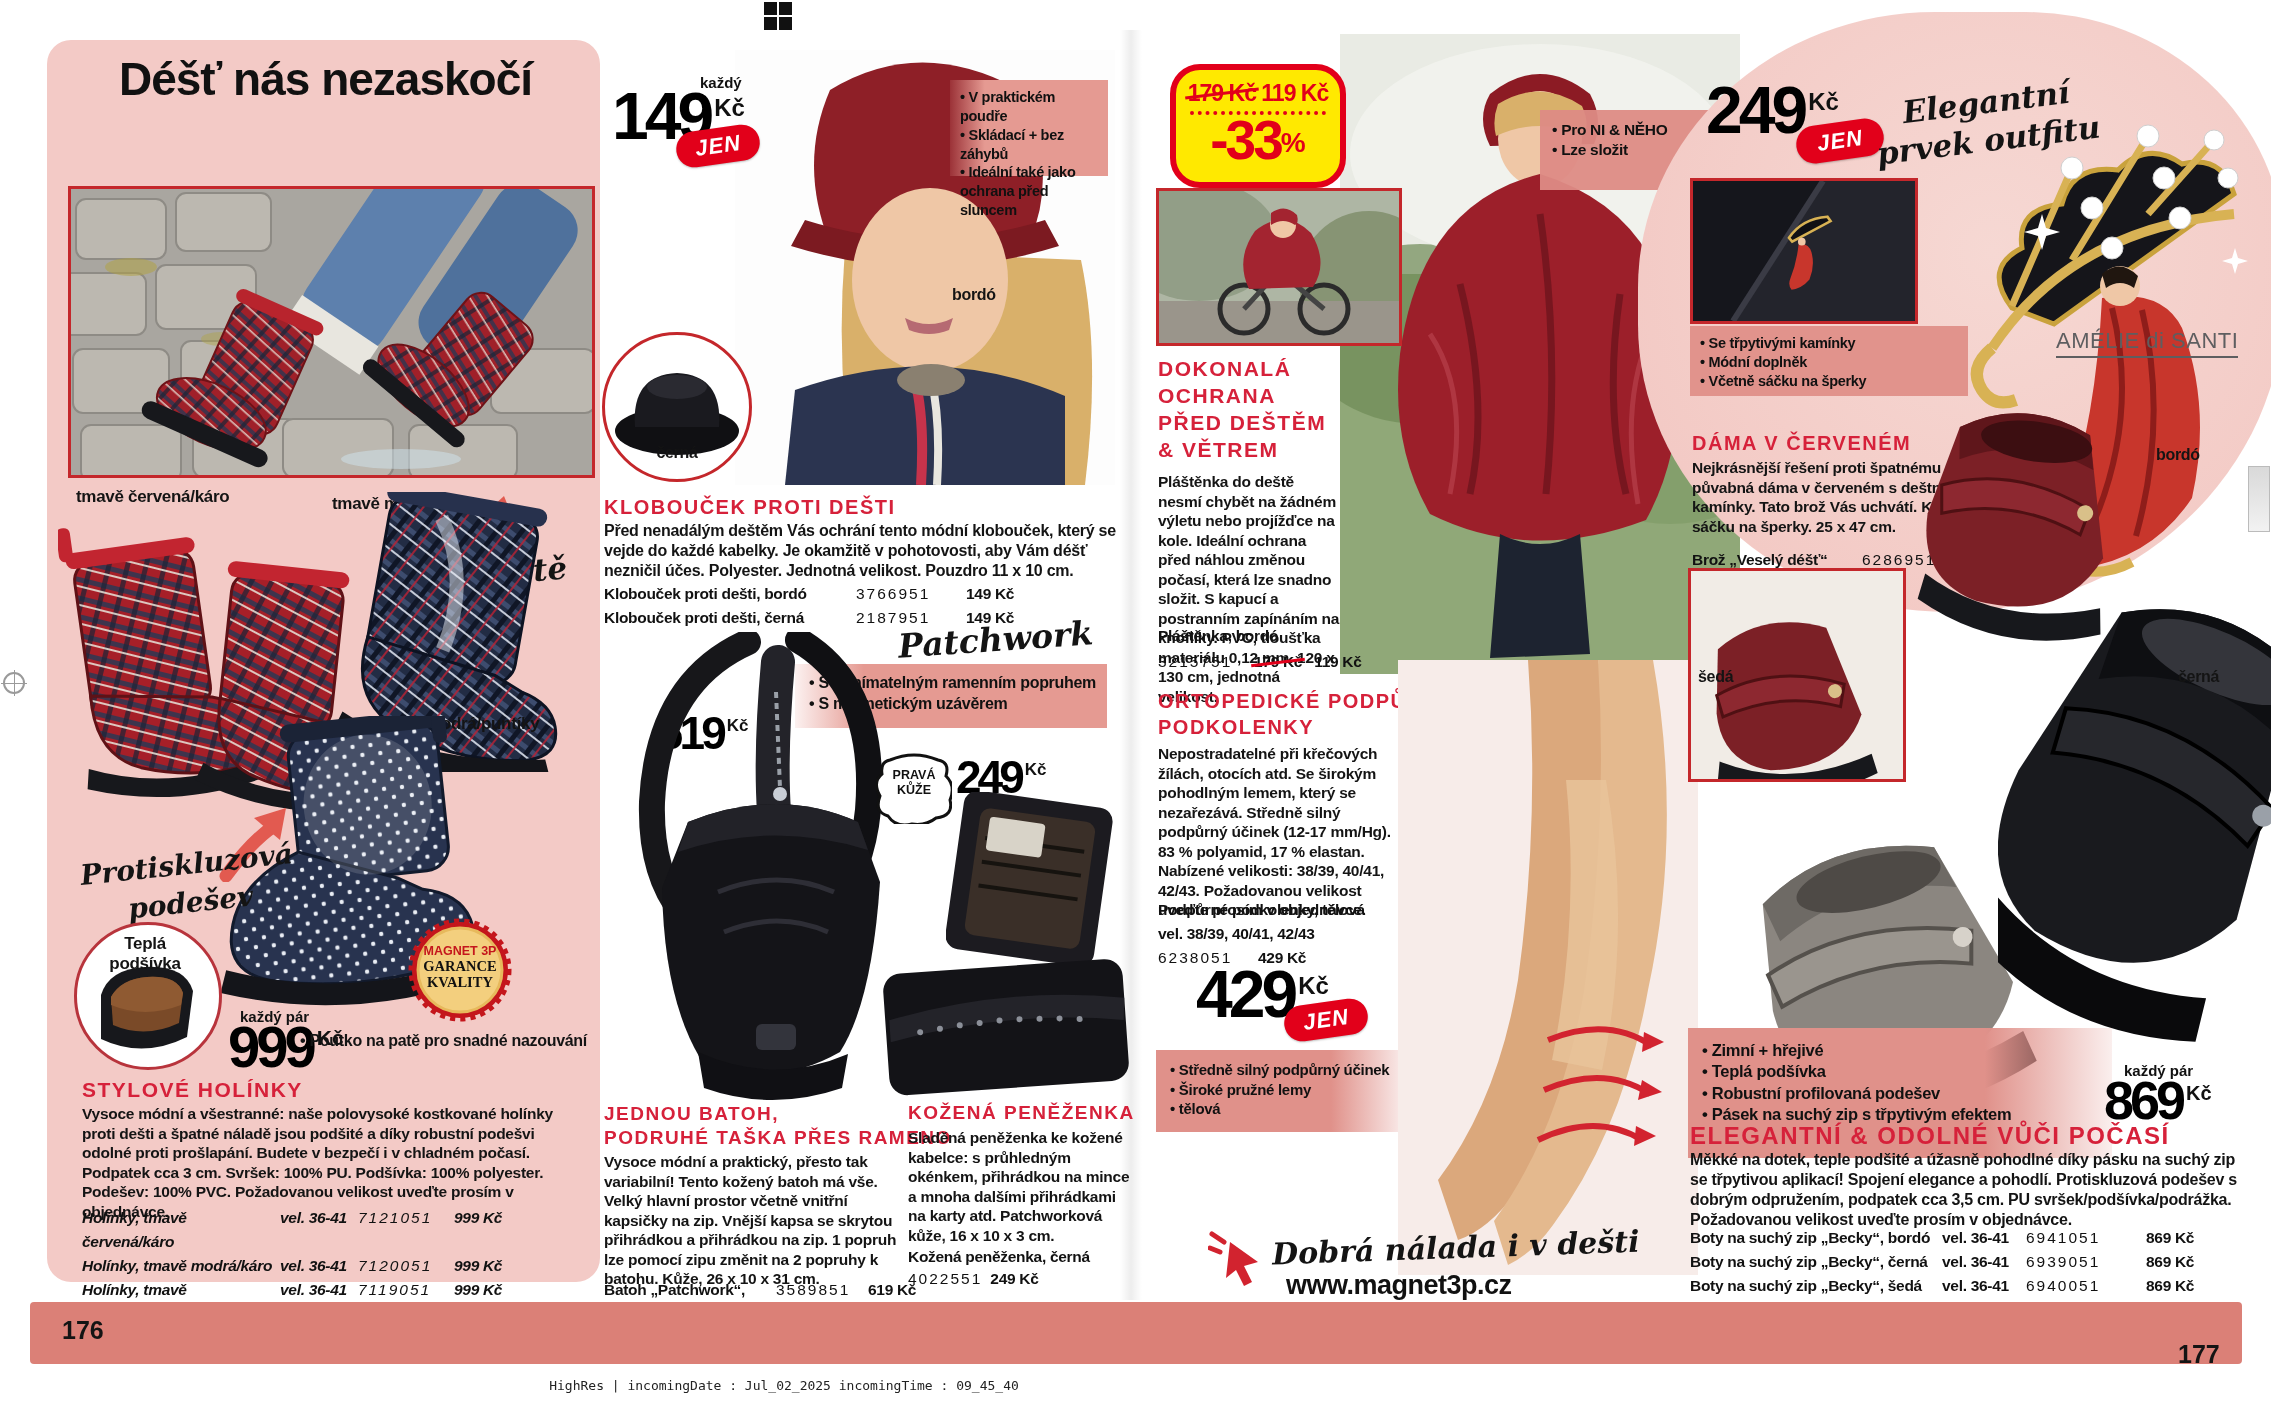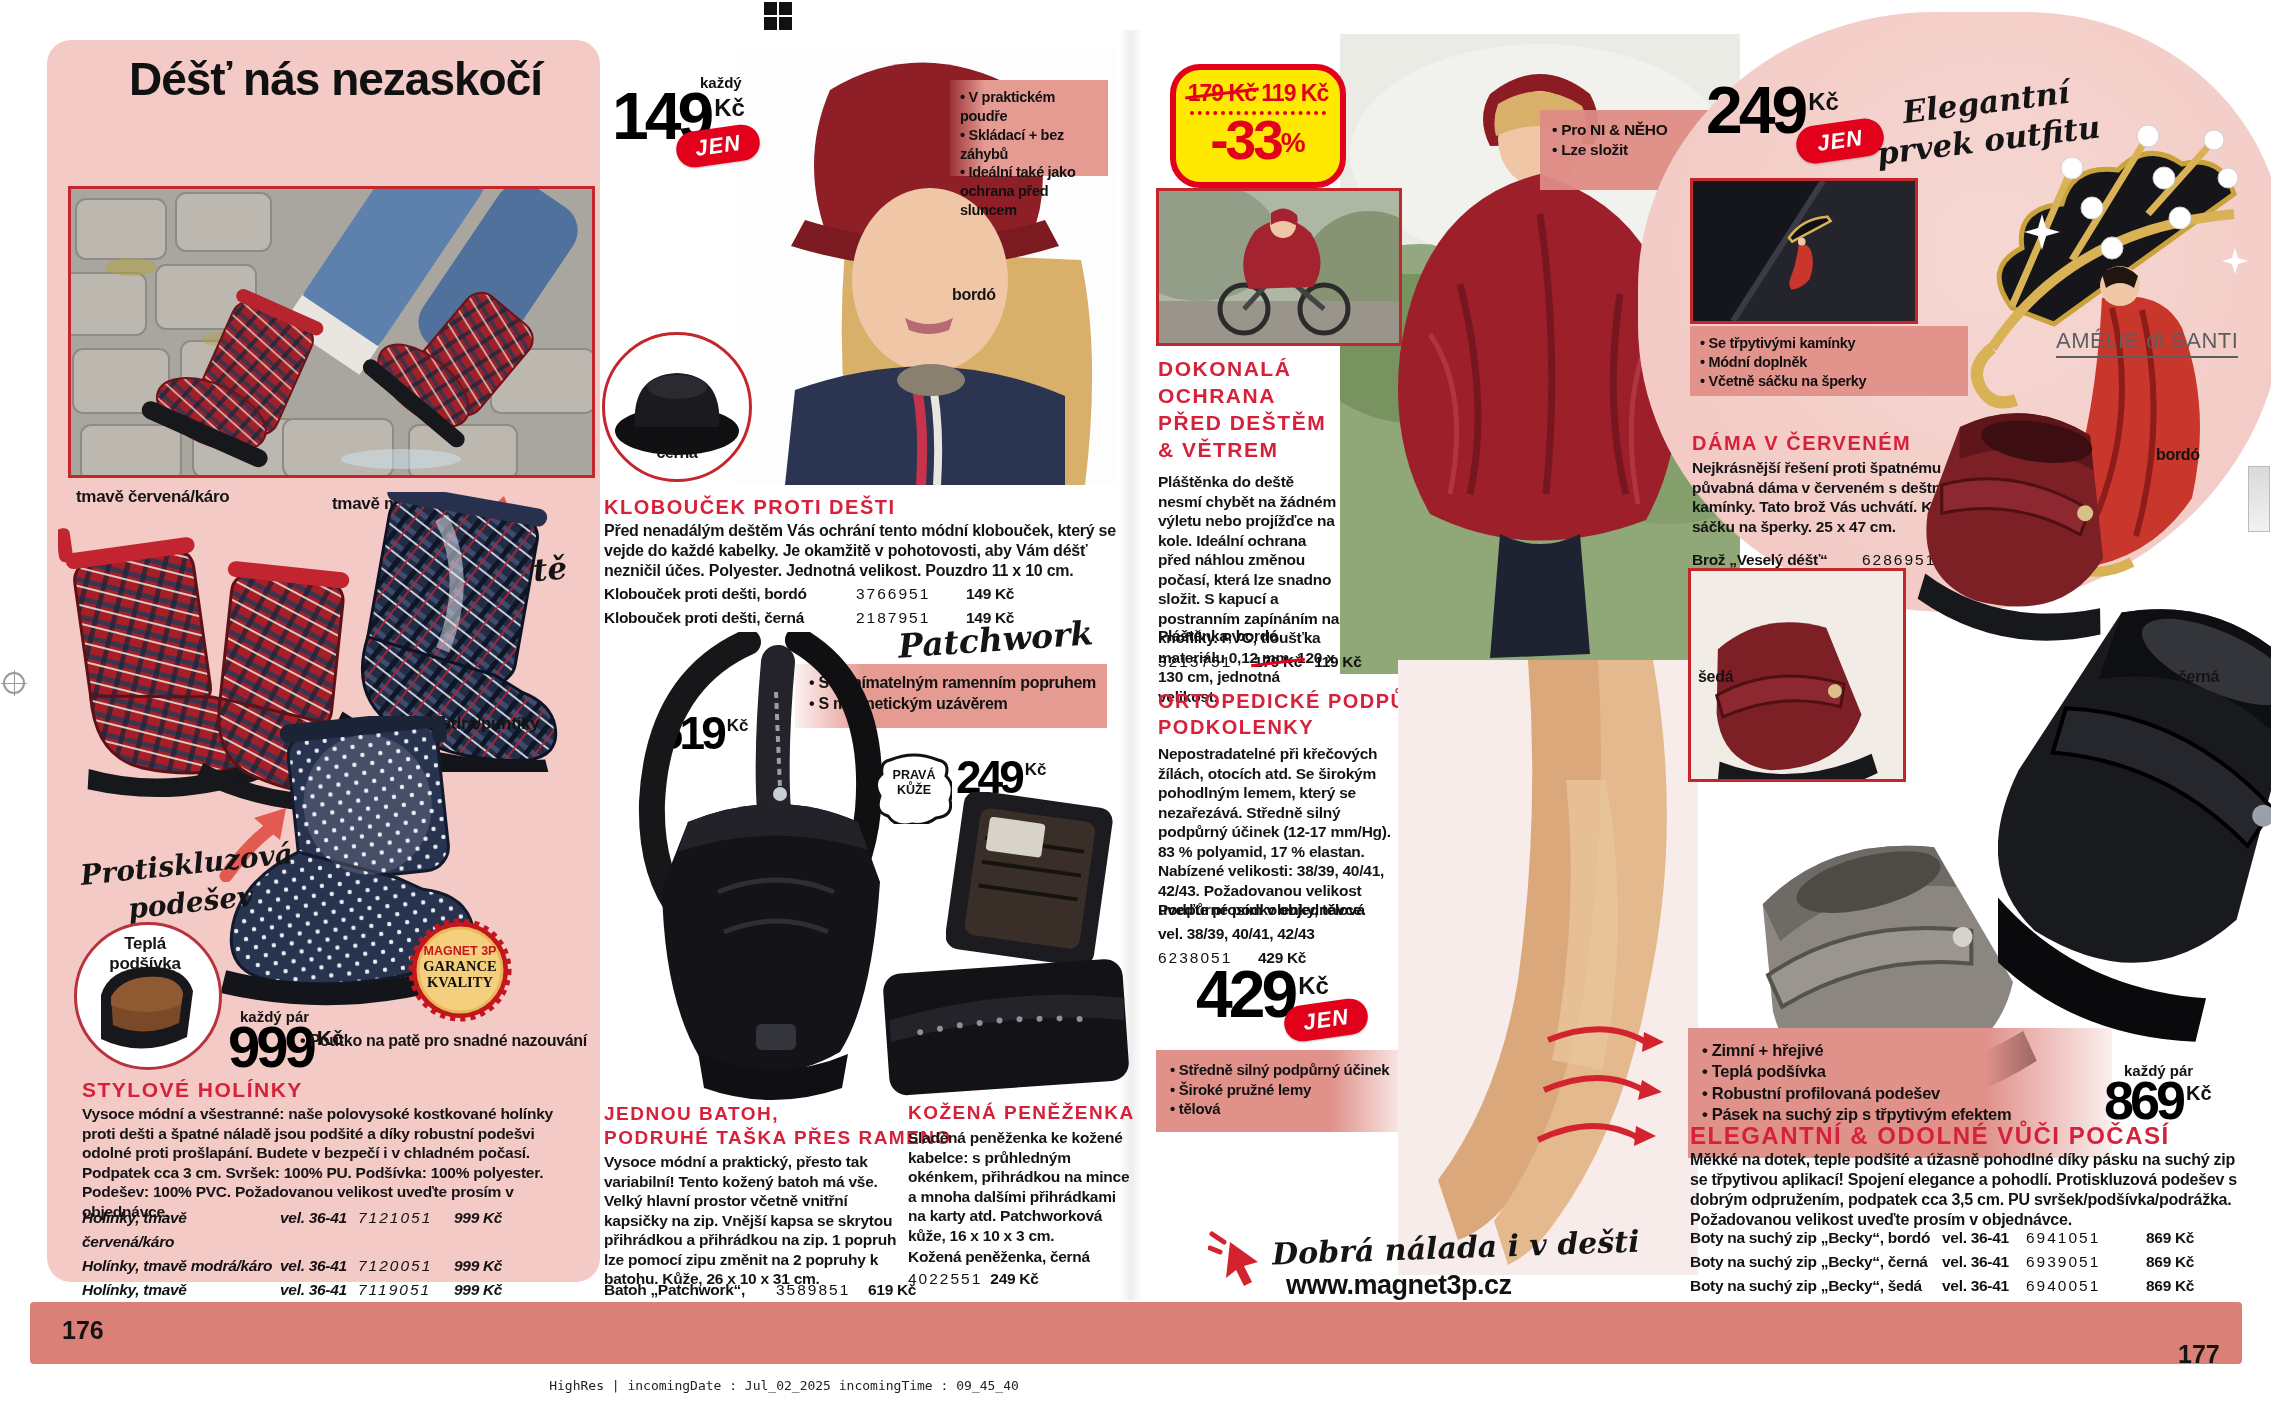--- a/index.html
+++ b/index.html
@@ -50,21 +50,21 @@
     <div class="abs" style="left:0;top:13px;width:28px;height:2px;background:#fff;"></div>
   </div>
   <div class="abs reg" style="left:3px;top:672px;width:22px;height:22px;"></div>
   <div class="abs reg" style="left:2244px;top:678px;width:22px;height:22px;"></div>
   <div class="abs" style="left:2248px;top:466px;width:20px;height:64px;background:linear-gradient(#d9d9d9,#f2f2f2);border:1px solid #bbb;"></div>
 
   <div class="abs" style="left:1120px;top:30px;width:22px;height:1270px;background:linear-gradient(90deg,rgba(0,0,0,0),rgba(0,0,0,.07),rgba(0,0,0,0));"></div>
 
   <div class="abs" style="left:47px;top:40px;width:553px;height:1242px;background:#f3cac6;border-radius:24px;"></div>
 
-  <div class="abs" style="left:59px;top:52px;width:553px;text-align:center;font-size:46px;font-weight:bold;letter-spacing:-1px;">Déšť nás nezaskočí</div>
+  <div class="abs" style="left:49px;top:52px;width:553px;text-align:center;font-size:46px;font-weight:bold;letter-spacing:-1px;">Déšť nás nezaskočí</div>
 
   <div class="abs frame photo" style="left:68px;top:186px;width:527px;height:292px;">
     <svg width="521" height="286" viewBox="0 0 521 286">
       <rect width="521" height="286" fill="#a9a6a0"></rect>
       <g fill="#bcb8b0" stroke="#8e8b85" stroke-width="2">
         <rect x="5" y="10" width="90" height="60" rx="10"></rect>
           <rect x="105" y="4" width="95" height="58" rx="10"></rect>
         <rect x="-10" y="84" width="85" height="62" rx="10"></rect>
           <rect x="85" y="76" width="100" height="64" rx="10"></rect>
         <rect x="2" y="160" width="96" height="64" rx="10"></rect>

